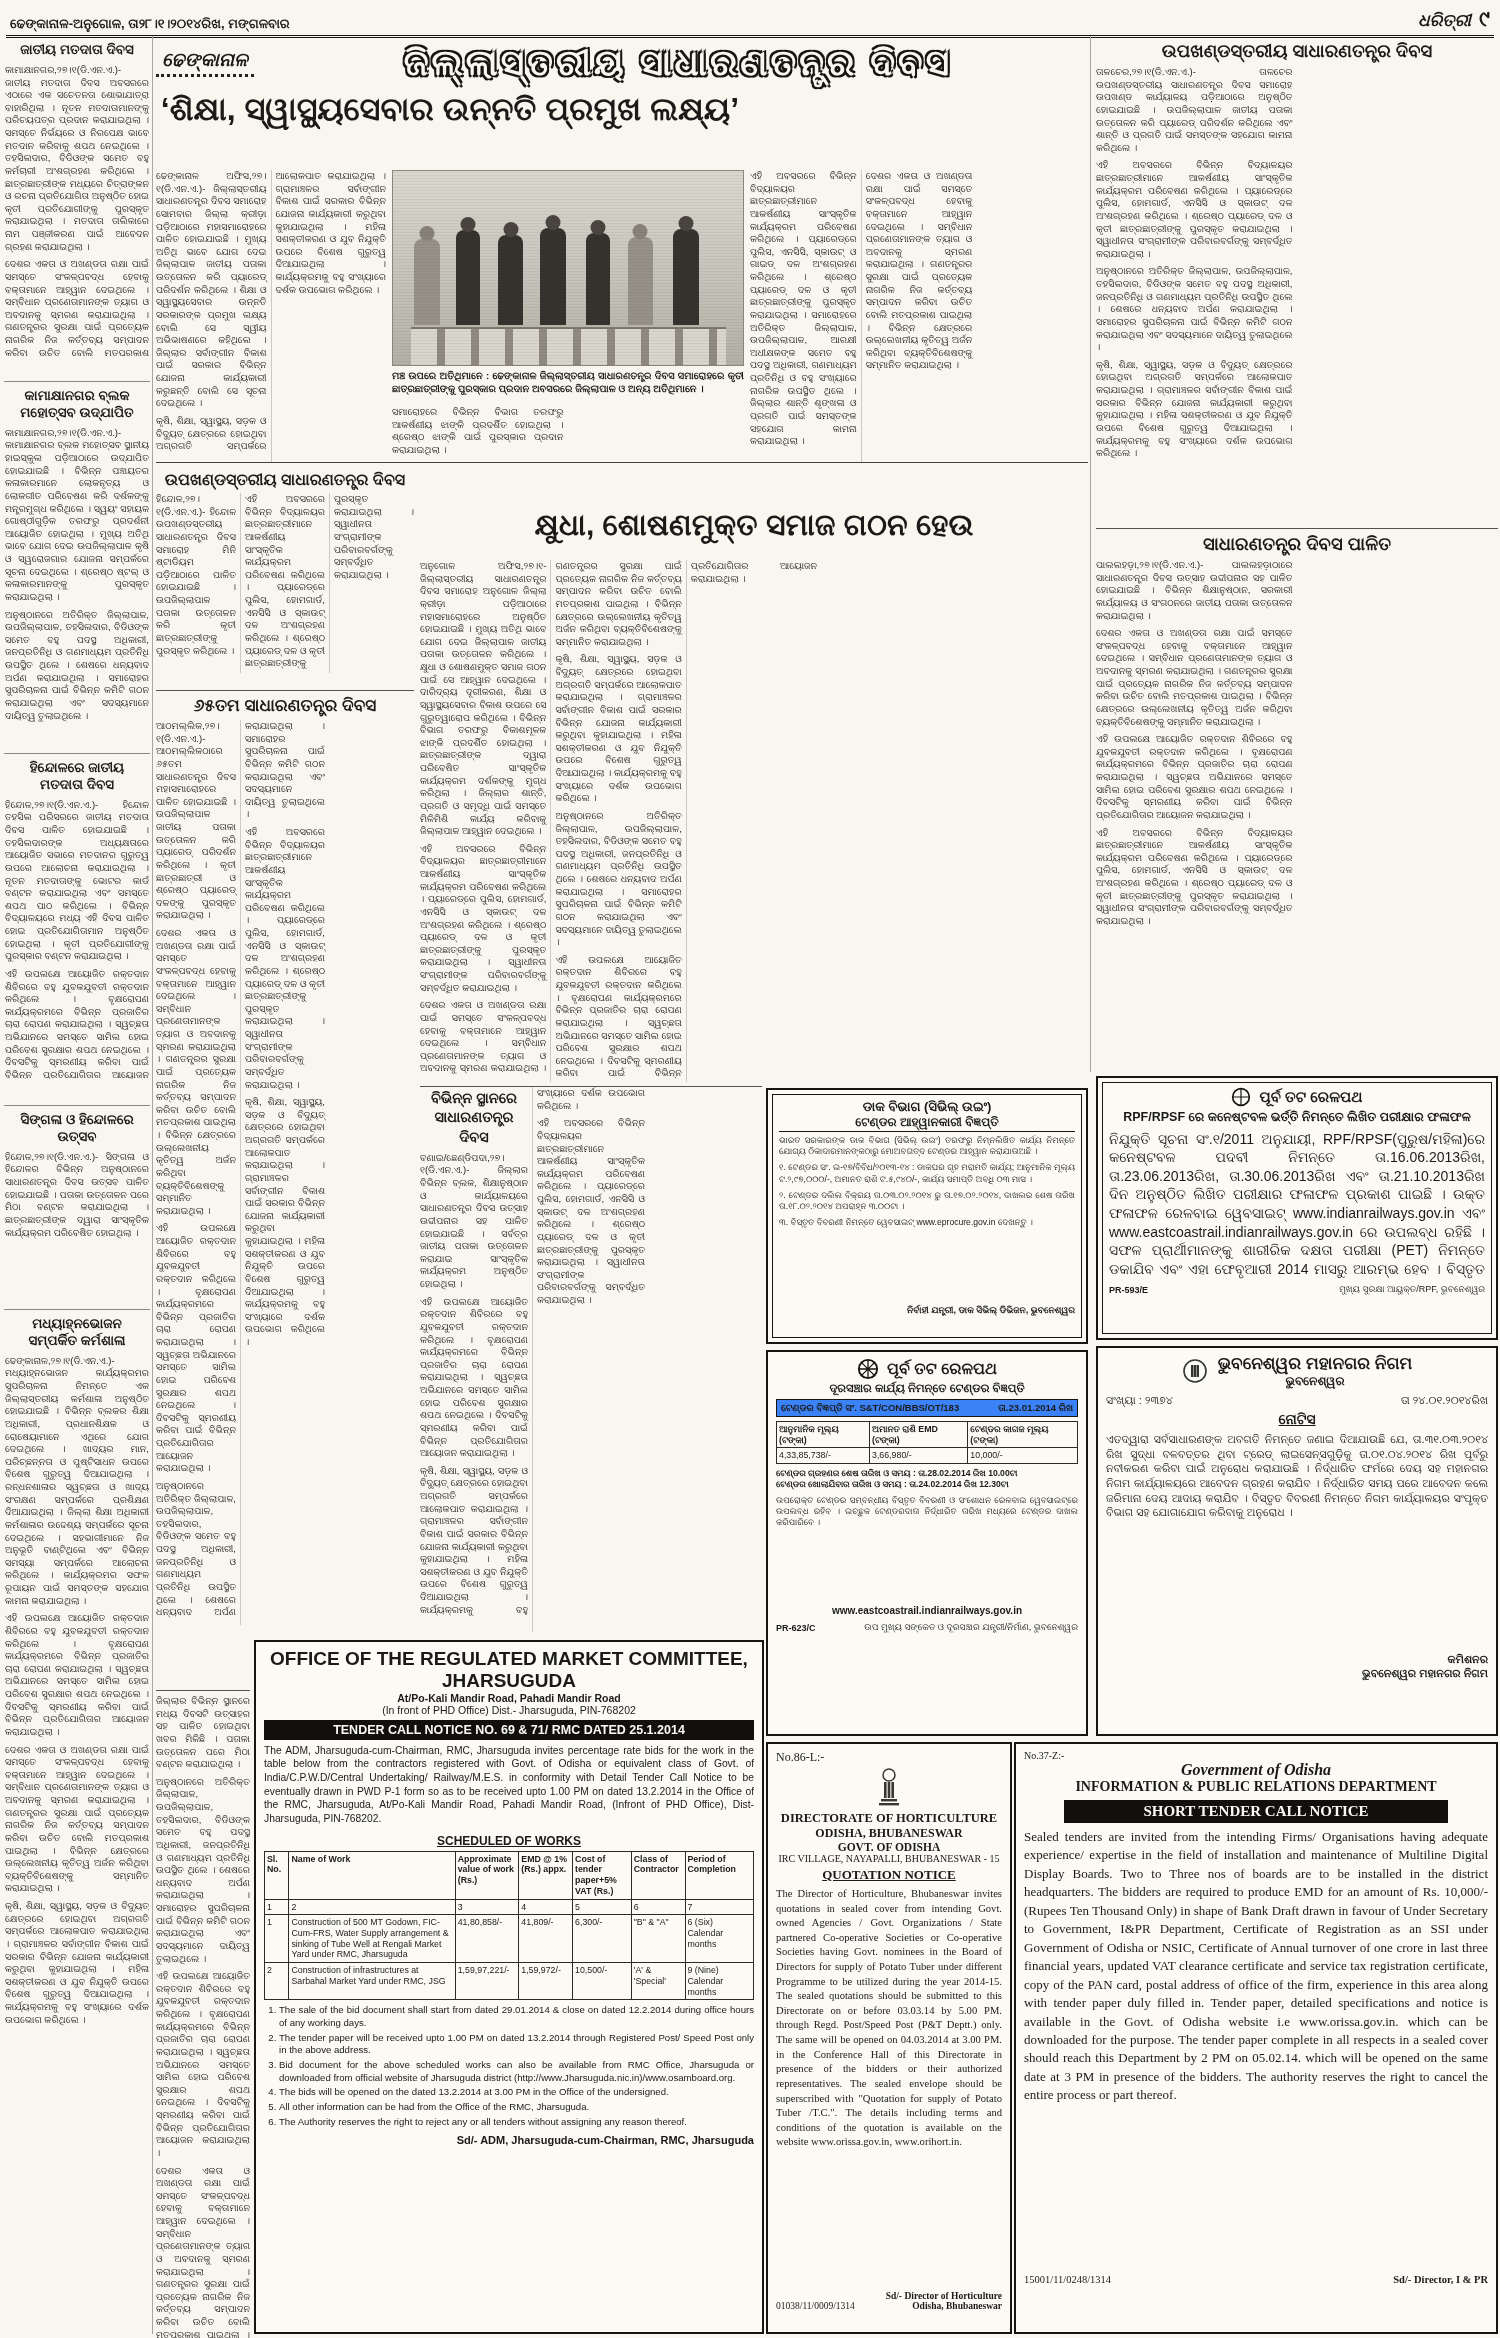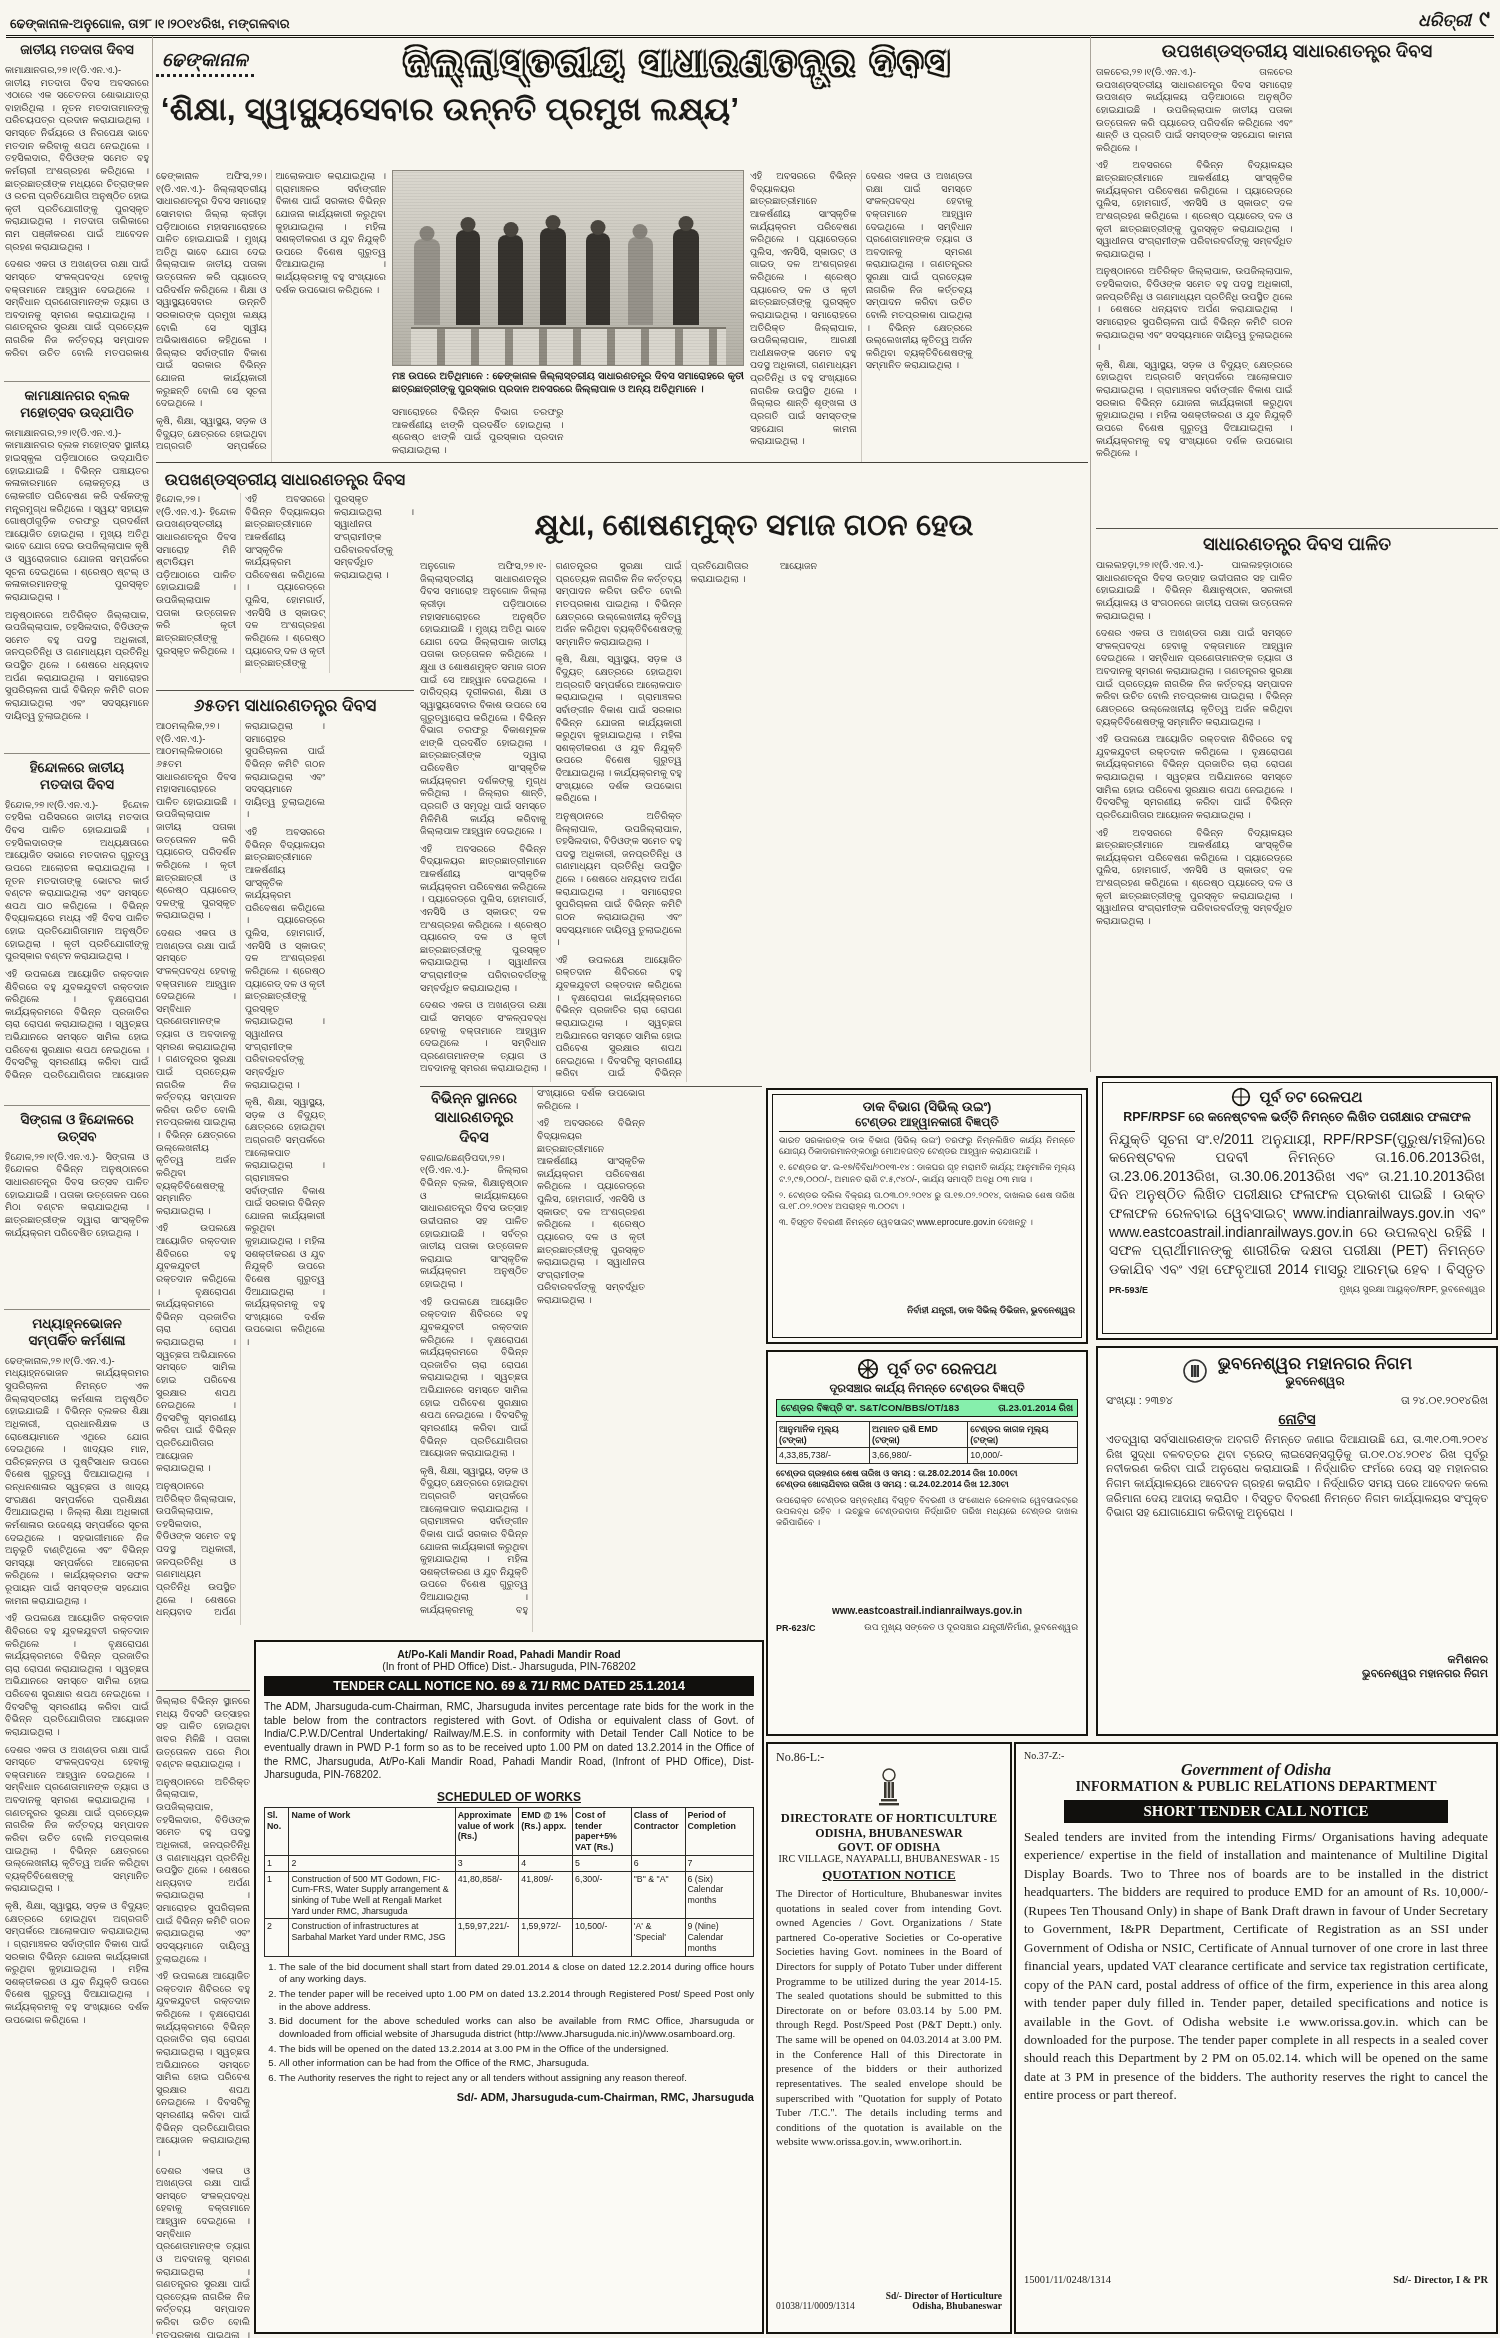--- a/index.html
+++ b/index.html
@@ -224,21 +224,21 @@
 
   <div class="abs nbox" style="left:766px;top:1350px;width:322px;height:386px;">
     <div style="display:flex;align-items:center;justify-content:center;gap:8px;">
       <svg width="22" height="22" viewBox="0 0 24 24">
           <circle cx="12" cy="12" r="10" fill="none" stroke="#16150f" stroke-width="2"></circle>
           <path d="M12 2v20M2 12h20M5 5l14 14M19 5L5 19" stroke="#16150f" stroke-width="1.4"></path>
         </svg>
       <h3 style="font-size:16px;">ପୂର୍ବ ତଟ ରେଳପଥ</h3>
     </div>
     <div class="ctr" style="font-weight:bold;font-size:11.5px;margin-top:2px;">ଦୂରସଞ୍ଚାର କାର୍ଯ୍ୟ ନିମନ୍ତେ ଟେଣ୍ଡର ବିଜ୍ଞପ୍ତି</div>
-    <div class="split" style="background:#86efac;border:1px solid #16150f;font-size:9.5px;font-weight:bold;padding:2px 4px;margin:4px 0;">
+    <div class="split" style="background:#3b82f6;border:1px solid #16150f;font-size:9.5px;font-weight:bold;padding:2px 4px;margin:4px 0;">
       <span>ଟେଣ୍ଡର ବିଜ୍ଞପ୍ତି ସଂ. S&amp;T/CON/BBS/OT/183</span>
       <span>ତା.23.01.2014 ରିଖ</span>
     </div>
     <table class="tbl">
       <tbody>
           <tr>
         <th>ଆନୁମାନିକ ମୂଲ୍ୟ (ଟଙ୍କା)</th>
         <th>ଅମାନତ ରାଶି EMD (ଟଙ୍କା)</th>
         <th>ଟେଣ୍ଡର କାଗଜ ମୂଲ୍ୟ (ଟଙ୍କା)</th>
       </tr>
@@ -309,20 +309,21 @@
   </div>
 
   <div class="abs jtext bt" style="left:156px;top:1690px;width:94px;height:694px;padding-top:4px;">
     <p>ଜିଲ୍ଲାର ବିଭିନ୍ନ ସ୍ଥାନରେ ମଧ୍ୟ ଦିବସଟି ଉତ୍ସାହର ସହ ପାଳିତ ହୋଇଥିବା ଖବର ମିଳିଛି । ପତାକା ଉତ୍ତୋଳନ ପରେ ମିଠା ବଣ୍ଟନ କରାଯାଇଥିଲା ।</p>
     <p>ଅନୁଷ୍ଠାନରେ ଅତିରିକ୍ତ ଜିଲ୍ଲାପାଳ, ଉପଜିଲ୍ଲାପାଳ, ତହସିଲଦାର, ବିଡିଓଙ୍କ ସମେତ ବହୁ ପଦସ୍ଥ ଅଧିକାରୀ, ଜନପ୍ରତିନିଧି ଓ ଗଣମାଧ୍ୟମ ପ୍ରତିନିଧି ଉପସ୍ଥିତ ଥିଲେ । ଶେଷରେ ଧନ୍ୟବାଦ ଅର୍ପଣ କରାଯାଇଥିଲା । ସମାରୋହର ସୁପରିଚାଳନା ପାଇଁ ବିଭିନ୍ନ କମିଟି ଗଠନ କରାଯାଇଥିଲା ଏବଂ ସଦସ୍ୟମାନେ ଦାୟିତ୍ୱ ତୁଲାଇଥିଲେ ।</p>
     <p>ଏହି ଉପଲକ୍ଷେ ଆୟୋଜିତ ରକ୍ତଦାନ ଶିବିରରେ ବହୁ ଯୁବକଯୁବତୀ ରକ୍ତଦାନ କରିଥିଲେ । ବୃକ୍ଷରୋପଣ କାର୍ଯ୍ୟକ୍ରମରେ ବିଭିନ୍ନ ପ୍ରଜାତିର ଚାରା ରୋପଣ କରାଯାଇଥିଲା । ସ୍ୱଚ୍ଛତା ଅଭିଯାନରେ ସମସ୍ତେ ସାମିଲ ହୋଇ ପରିବେଶ ସୁରକ୍ଷାର ଶପଥ ନେଇଥିଲେ । ଦିବସଟିକୁ ସ୍ମରଣୀୟ କରିବା ପାଇଁ ବିଭିନ୍ନ ପ୍ରତିଯୋଗିତାର ଆୟୋଜନ କରାଯାଇଥିଲା ।</p>
     <p>ଦେଶର ଏକତା ଓ ଅଖଣ୍ଡତା ରକ୍ଷା ପାଇଁ ସମସ୍ତେ ସଂକଳ୍ପବଦ୍ଧ ହେବାକୁ ବକ୍ତାମାନେ ଆହ୍ୱାନ ଦେଇଥିଲେ । ସମ୍ବିଧାନ ପ୍ରଣେତାମାନଙ୍କ ତ୍ୟାଗ ଓ ଅବଦାନକୁ ସ୍ମରଣ କରାଯାଇଥିଲା । ଗଣତନ୍ତ୍ରର ସୁରକ୍ଷା ପାଇଁ ପ୍ରତ୍ୟେକ ନାଗରିକ ନିଜ କର୍ତ୍ତବ୍ୟ ସମ୍ପାଦନ କରିବା ଉଚିତ ବୋଲି ମତପ୍ରକାଶ ପାଇଥିଲା । ବିଭିନ୍ନ କ୍ଷେତ୍ରରେ ଉଲ୍ଲେଖନୀୟ କୃତିତ୍ୱ ଅର୍ଜନ କରିଥିବା ବ୍ୟକ୍ତିବିଶେଷଙ୍କୁ ସମ୍ମାନିତ କରାଯାଇଥିଲା ।</p>
   </div>
 
   <div class="abs nbox" style="left:254px;top:1640px;width:510px;height:694px;">
+    <h2 class="ctr" style="font-size:19px;line-height:1.15;">OFFICE OF THE REGULATED MARKET COMMITTEE, JHARSUGUDA</h2>
     <div class="ctr" style="font-size:10.5px;font-weight:bold;">At/Po-Kali Mandir Road, Pahadi Mandir Road</div>
     <div class="ctr" style="font-size:10.5px;">(In front of PHD Office) Dist.- Jharsuguda, PIN-768202</div>
     <div class="black-strip" style="font-size:12.5px;padding:3px 0;margin:4px 0;">TENDER CALL NOTICE NO. 69 &amp; 71/ RMC DATED 25.1.2014</div>
     <div class="jtext" style="font-size:10.3px;height:88px;">
       <p>The ADM, Jharsuguda-cum-Chairman, RMC, Jharsuguda invites percentage rate bids for the work in the table below from the contractors registered with Govt. of Odisha or equivalent class of Govt. of India/C.P.W.D/Central Undertaking/ Railway/M.E.S. in conformity with Detail Tender Call Notice to be eventually drawn in PWD P-1 form so as to be received upto 1.00 PM on dated 13.2.2014 in the Office of the RMC, Jharsuguda, At/Po-Kali Mandir Road, Pahadi Mandir Road, (Infront of PHD Office), Dist-Jharsuguda, PIN-768202.</p>
     </div>
     <div class="ctr" style="font-size:12px;font-weight:bold;text-decoration:underline;margin:2px 0 3px;">SCHEDULED OF WORKS</div>
     <table class="tbl">
       <tbody>
           <tr>

